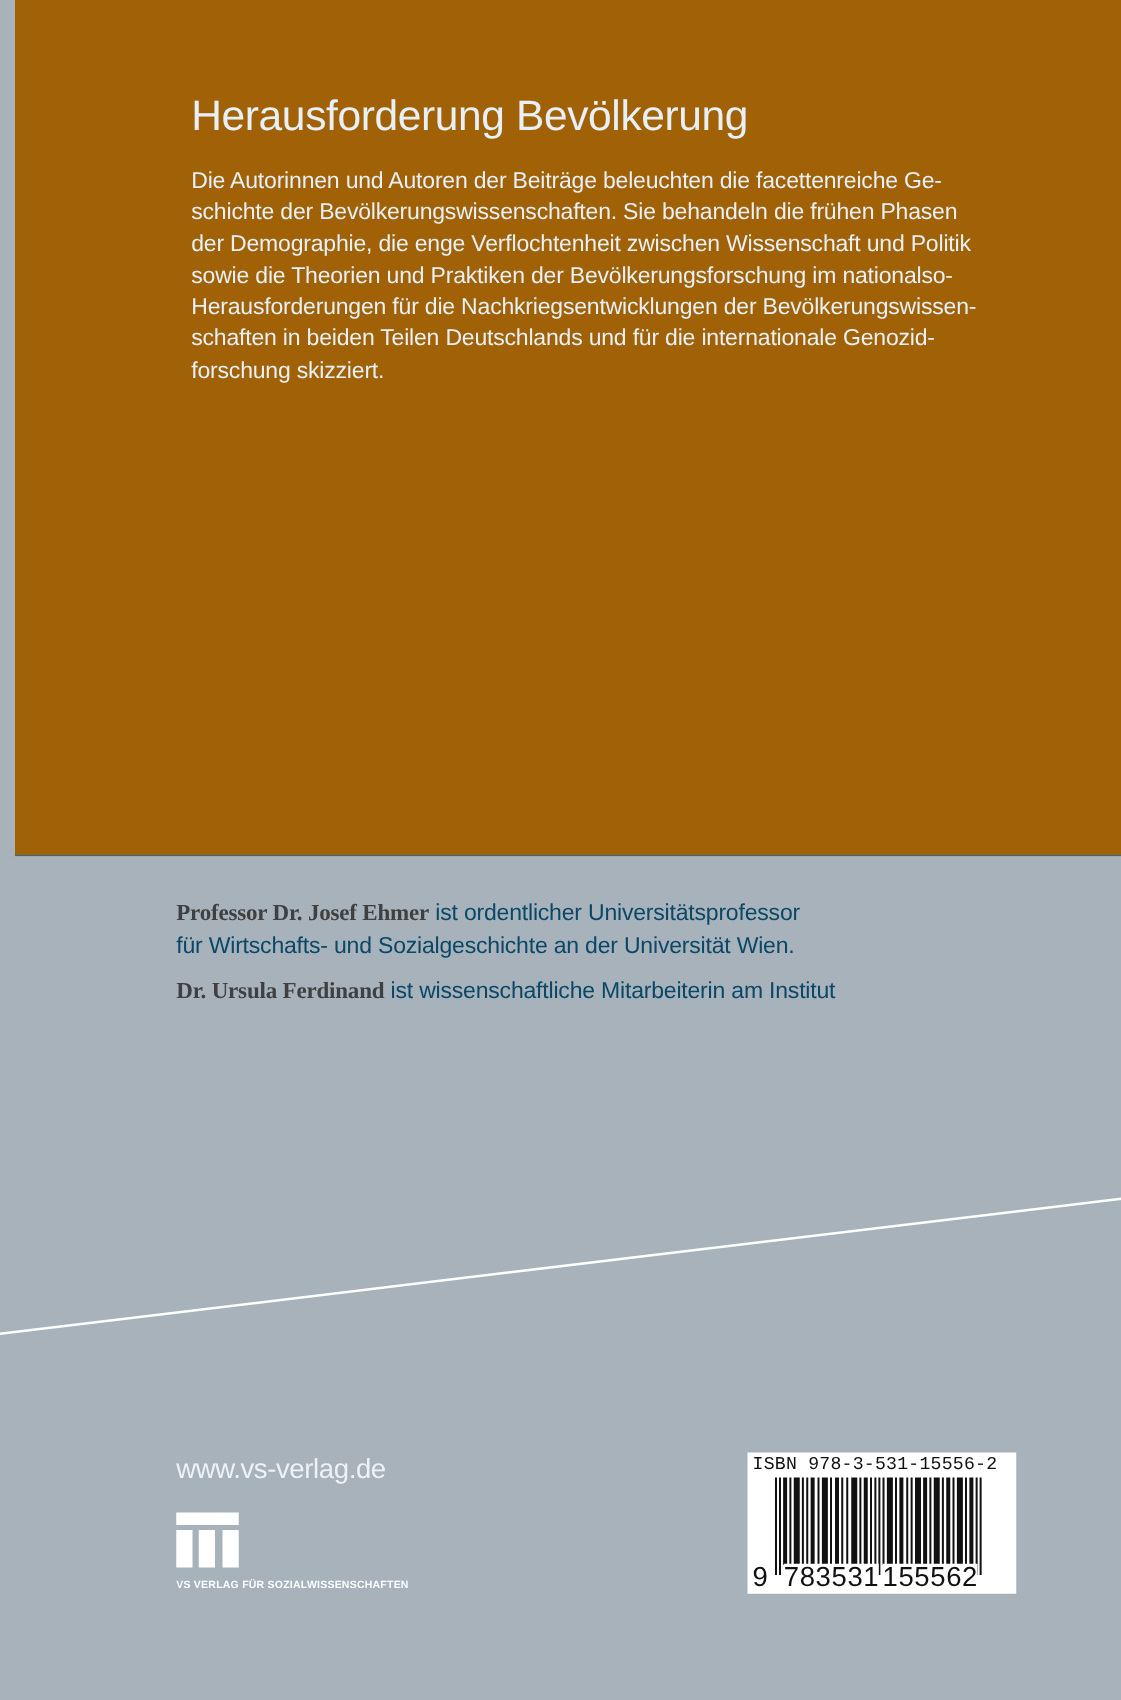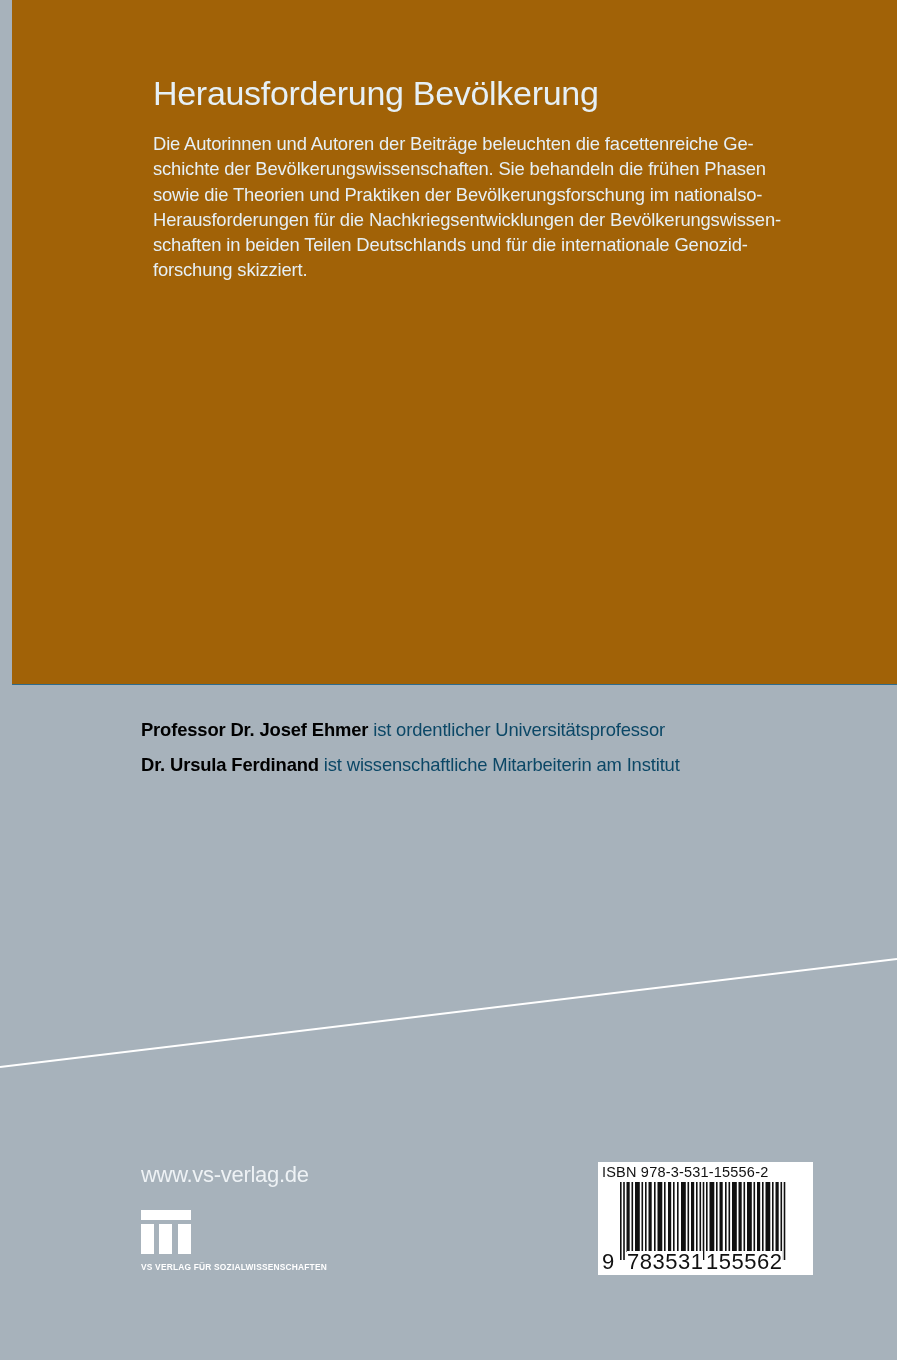--- a/index.html
+++ b/index.html
@@ -67,21 +67,22 @@
     .author-line {
       display: block;
       font-size: 18.4px;
       line-height: 25.3px;
       color: #0b4766;
       white-space: nowrap;
       letter-spacing: -0.15px;
     }
     .author-name {
       font-weight: bold;
-      color: #000000;
+      color: #404040;
+      font-family: Liberation Serif, serif;
     }
     .divider-line {
       position: absolute;
       left: 0; top: 0;
     }
     .website {
       position: absolute;
       left: 141px;
       top: 1162px;
       font-size: 22px;
@@ -122,21 +123,21 @@
       left: 598px;
       top: 1162px;
       width: 215px;
       height: 113px;
       background: #ffffff;
     }
     .isbn-text {
       position: absolute;
       left: 4px;
       top: 2px;
-      font-family: Liberation Sans, sans-serif;
+      font-family: Liberation Mono, monospace;
       font-size: 14.5px;
       color: #111111;
       white-space: nowrap;
       letter-spacing: 0.2px;
     }
     .barcode-svg {
       position: absolute;
       left: 0; top: 0;
     }
     .ean-digit {
@@ -151,32 +152,34 @@
     }
   </style>
 </head>
 <body>
 
 <div class="top-panel">
   <h1 class="title">Herausforderung Bevölkerung</h1>
   <p class="blurb">
     <span class="blurb-line">Die Autorinnen und Autoren der Beiträge beleuchten die facettenreiche Ge-</span>
     <span class="blurb-line">schichte der Bevölkerungswissenschaften. Sie behandeln die frühen Phasen</span>
+    <span class="blurb-line">der Demographie, die enge Verflochtenheit zwischen Wissenschaft und Politik</span>
     <span class="blurb-line">sowie die Theorien und Praktiken der Bevölkerungsforschung im nationalso-</span>
     <span class="blurb-line">Herausforderungen für die Nachkriegsentwicklungen der Bevölkerungswissen-</span>
     <span class="blurb-line">schaften in beiden Teilen Deutschlands und für die internationale Genozid-</span>
     <span class="blurb-line">forschung skizziert.</span>
   </p>
 </div>
 
 <div class="bottom-panel"></div>
 
 <div class="authors">
   <p class="author-block">
     <span class="author-line"><span class="author-name">Professor Dr. Josef Ehmer</span><span> ist ordentlicher Universitätsprofessor</span></span>
+    <span class="author-line">für Wirtschafts- und Sozialgeschichte an der Universität Wien.</span>
   </p>
   <p class="author-block">
     <span class="author-line"><span class="author-name">Dr. Ursula Ferdinand</span><span> ist wissenschaftliche Mitarbeiterin am Institut</span></span>
   </p>
 </div>
 
 <svg class="divider-line" width="897" height="1360" viewBox="0 0 897 1360">
   <line x1="0" y1="1067" x2="897" y2="959" stroke="#ffffff" stroke-width="2"></line>
 </svg>
 

